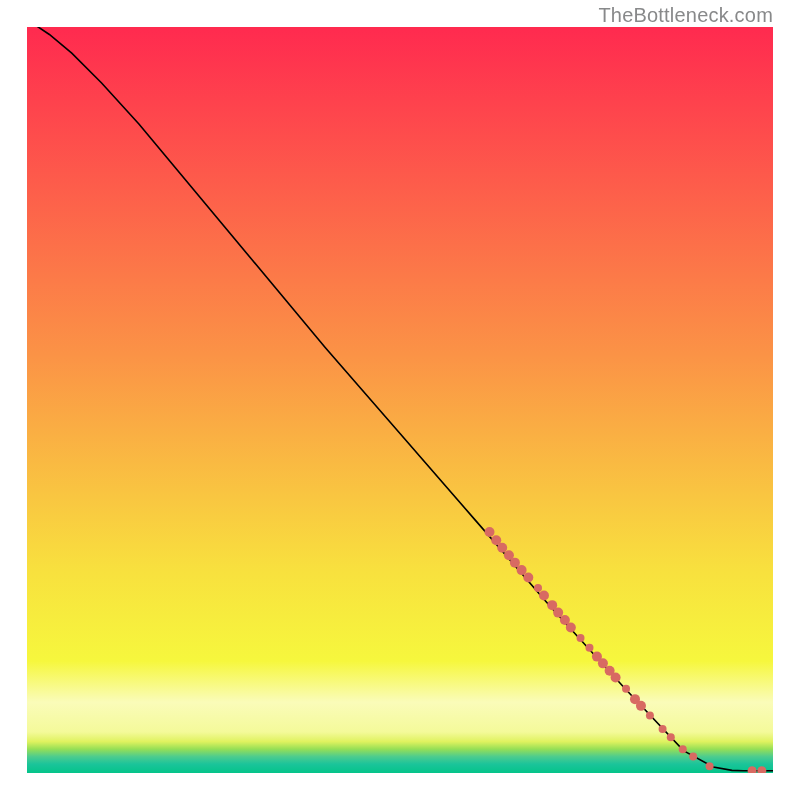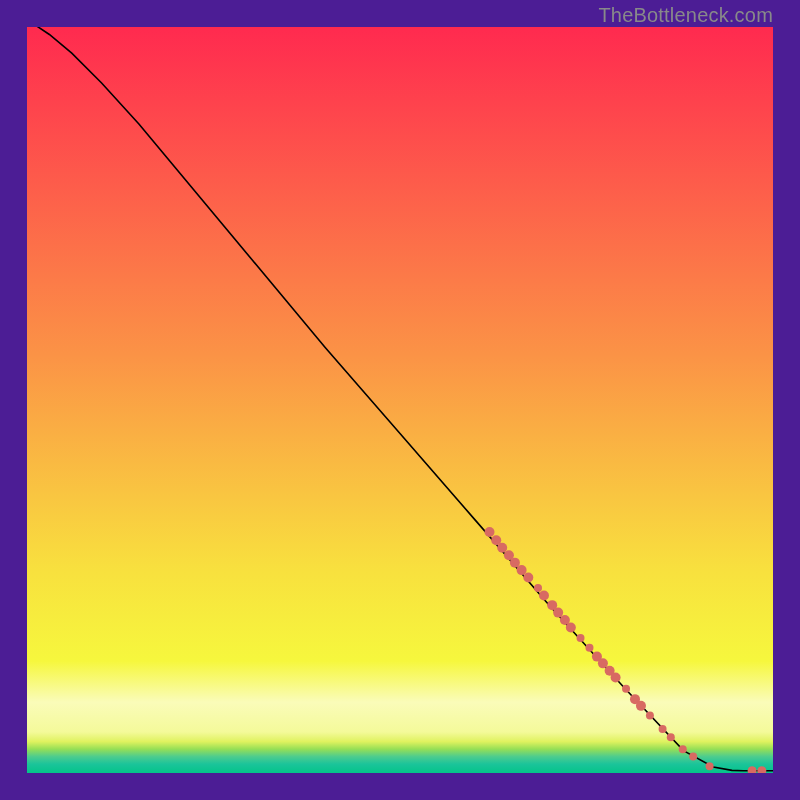--- a/index.html
+++ b/index.html
@@ -7,21 +7,21 @@
     padding: 0;
     width: 800px;
     height: 800px;
     background: #000000;
     overflow: hidden;
   }
   .stage {
     position: relative;
     width: 800px;
     height: 800px;
-    background: #4c1d95;
+    background: #ffffff;
   }
   .plot {
     position: absolute;
     left: 27px;
     top: 27px;
     width: 746px;
     height: 746px;
     overflow: hidden;
   }
   .plot svg {

